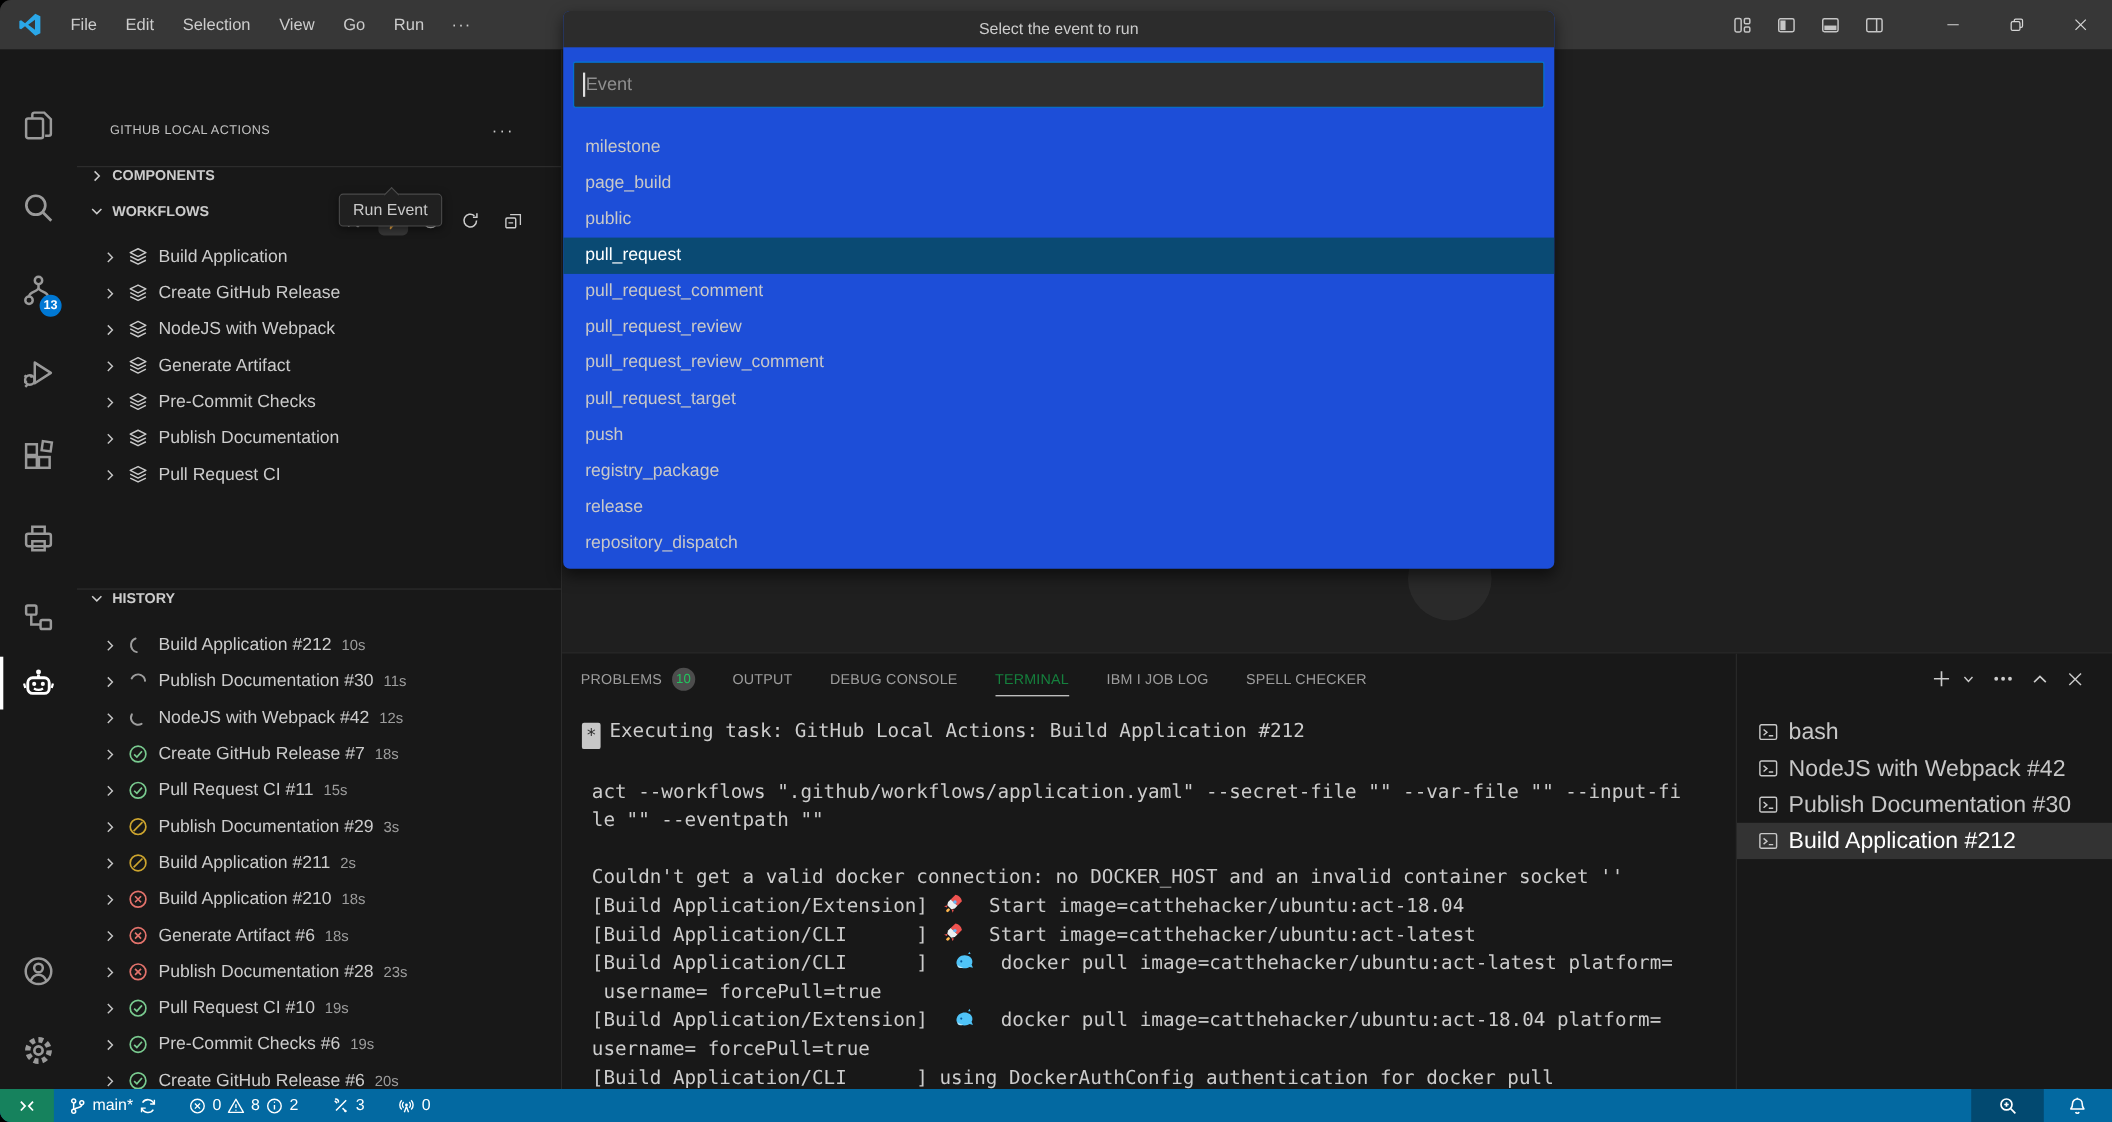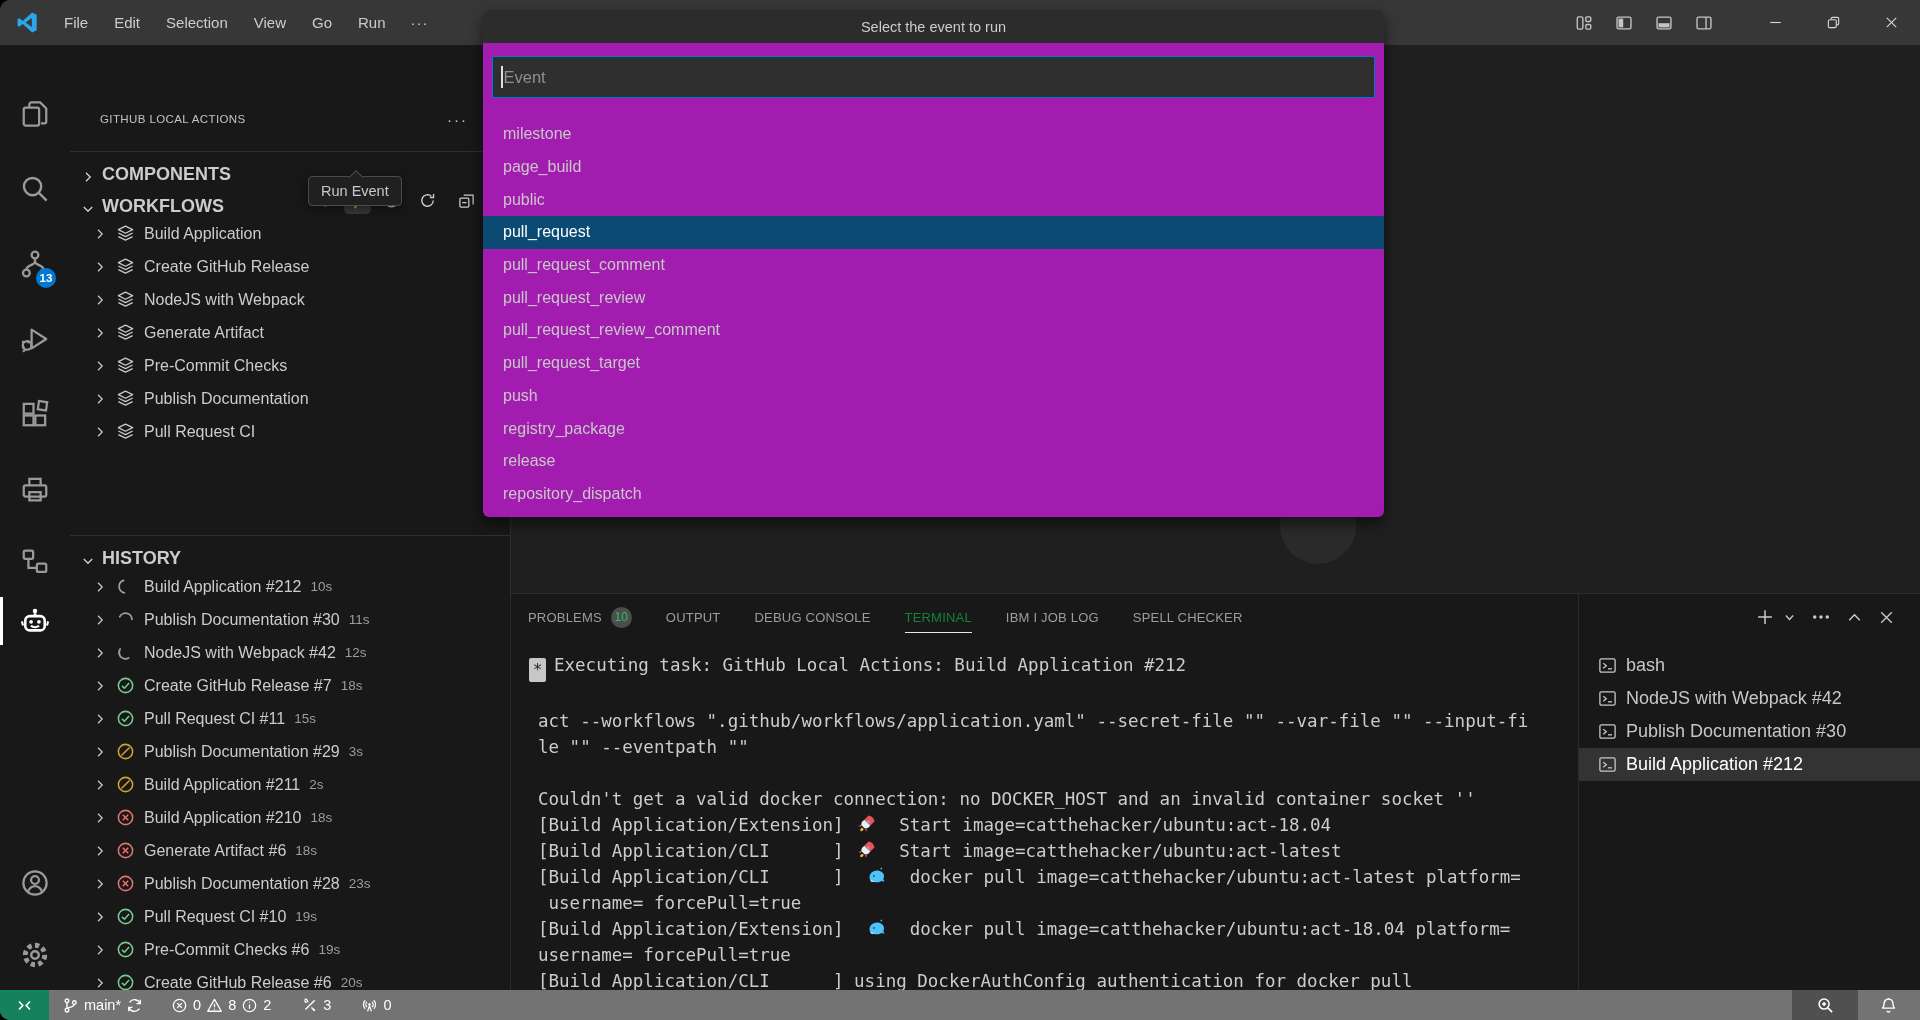--- a/index.html
+++ b/index.html
@@ -30,22 +30,22 @@
   .ab-item.active .icon{color:#ffffff}
   .ab-active-bar{position:absolute;left:0;width:2.5px;background:#ffffff;height:48px}
   .ab-badge{position:absolute;border-radius:50%;background:#0078d4;color:#fff;font-size:11.5px;
     width:20px;height:20px;display:flex;align-items:center;justify-content:center;font-weight:bold}
 
   
   .sidebar{position:absolute;left:70px;top:45px;width:440px;height:945px;background:#181818;
     border-right:1px solid #2b2b2b;color:#cccccc;}
   .sb-title{position:absolute;left:30px;top:68px;font-size:11.5px;letter-spacing:.4px;color:#c3c3c3}
   .sb-more{position:absolute;right:42px;top:66px;color:#cccccc;font-size:15px;letter-spacing:2px}
-  .section-header{position:absolute;left:0;width:100%;height:33px;display:flex;align-items:flex-end;
-    font-size:18px;font-weight:bold;color:#cccccc;}
+  .section-header{position:absolute;left:0;width:100%;height:33px;display:flex;align-items:flex-start;
+    font-size:13px;font-weight:bold;color:#cccccc;}
   .section-header .icon{width:16px;height:16px;margin:0 6px 0 10px;color:#cccccc}
   .sect-border{border-top:1px solid #2f2f2f}
   .wf-toolbar{position:absolute;top:139px;left:0;width:440px;height:33px}
   .wf-tool{position:absolute;top:3px;width:27px;height:27px;display:flex;align-items:center;justify-content:center;border-radius:5px}
   .wf-tool .icon{width:17px;height:17px;color:#cccccc}
   .wf-tool.hovered{background:#363636}
   .wf-tool.hovered .icon{color:#e8a33d}
   .tree{position:absolute;left:0;width:440px}
   .tree-row{height:33px;display:flex;align-items:center;font-size:16px;color:#cccccc;white-space:nowrap}
   .tree-row .chev{width:16px;height:16px;margin-left:22px;color:#c5c5c5;flex:none}
@@ -54,21 +54,21 @@
   .tooltip{position:absolute;left:238px;top:131px;background:#202020;border:1px solid #4b4b4b;
     border-radius:4px;padding:6px 12px;font-size:14.5px;color:#c9c9c9;box-shadow:0 2px 8px rgba(0,0,0,.5);z-index:40}
   .tooltip .notch{position:absolute;top:-5.5px;left:42px;width:9px;height:9px;background:#202020;
     border-left:1px solid #4b4b4b;border-top:1px solid #4b4b4b;transform:rotate(45deg)}
 
   
   .editor{position:absolute;left:511px;top:45px;width:1409px;height:548px;background:#1f1f1f;overflow:hidden}
   .watermark{position:absolute;left:769px;top:443px;width:76px;height:76px;border-radius:50%;background:#2d2d2d;opacity:.85}
 
   
-  .quickpick{position:absolute;left:483px;top:10px;width:901px;height:507px;background:#a21caf;
+  .quickpick{position:absolute;left:512px;top:10px;width:901px;height:507px;background:#1d4ed8;
     border-radius:6px;overflow:hidden;box-shadow:0 6px 14px rgba(0,0,0,.55);z-index:50}
   .qp-header{height:33px;background:#2c2c2c;display:flex;align-items:center;justify-content:center;
     font-size:14.5px;color:#cccccc}
   .qp-inputwrap{position:absolute;left:9px;right:9px;top:46px;height:40px;background:#2f2f2f;
     border:1.5px solid #0078d4;border-radius:2px;display:flex;align-items:center}
   .qp-cursor{width:1.5px;height:22px;background:#e0e0e0;margin-left:8px}
   .qp-placeholder{color:#8f8f8f;font-size:16.5px;margin-left:1px}
   .qp-list{position:absolute;left:0;right:0;top:98px;bottom:0;padding-top:10px}
   .qp-item{height:32.7px;display:flex;align-items:center;padding-left:20px;font-size:16px;color:#c8c8c8}
   .qp-item.selected{background:#0a4a73;color:#ffffff}
@@ -86,26 +86,26 @@
   .panel-toolbar .icon{color:#cccccc}
   .terminal-output{position:absolute;left:18px;top:58px;width:1048px;
     font-family:"DejaVu Sans Mono",monospace;font-size:17.5px;line-height:26px;color:#cccccc}
   .tline{min-height:26px;white-space:pre;padding-left:9px}
   .tline .emoji{display:inline-block;width:20px;height:20px;vertical-align:-3px;margin:0 2px}
   .tline.decorated{padding-left:0}
   .tdecoration{display:inline-block;width:17px;height:24px;background:#c7c7c7;color:#2b2b2b;
     border-radius:2px;text-align:center;line-height:24px;font-size:16px;margin-right:8px;vertical-align:-4px}
   .term-divider{position:absolute;left:1067px;top:0;bottom:0;width:1px;background:#2b2b2b}
   .term-list{position:absolute;left:1068px;top:55px;right:0}
-  .term-row{height:33px;display:flex;align-items:center;font-size:18px;color:#c7c7c7;white-space:nowrap}
+  .term-row{height:33px;display:flex;align-items:center;font-size:21px;color:#c7c7c7;white-space:nowrap}
   .term-row .icon{width:19px;height:19px;margin:0 9px 0 19px;color:#c7c7c7;flex:none}
   .term-row.selected{background:#333333;color:#ffffff}
 
   
-  .statusbar{position:absolute;left:0;top:990px;width:1920px;height:30px;background:#737373;color:#fff;
+  .statusbar{position:absolute;left:0;top:990px;width:1920px;height:30px;background:#0369a1;color:#fff;
     display:flex;align-items:center;font-size:14.5px}
   .sb-remote{width:49px;height:30px;background:#16825d;display:flex;align-items:center;justify-content:center}
   .sb-remote .icon{width:17px;height:17px;color:#fff}
   .sb-item{display:flex;align-items:center;height:30px;padding:0 7px;gap:5px}
   .sb-item .icon{width:17px;height:17px;color:#fff}
   .sb-spacer{flex:1}
   .sb-zoom{background:rgba(0,0,0,.3);width:52px;justify-content:center}
   .sb-bell{width:46px;justify-content:center;margin-right:2px}
 </style>
 </head>

